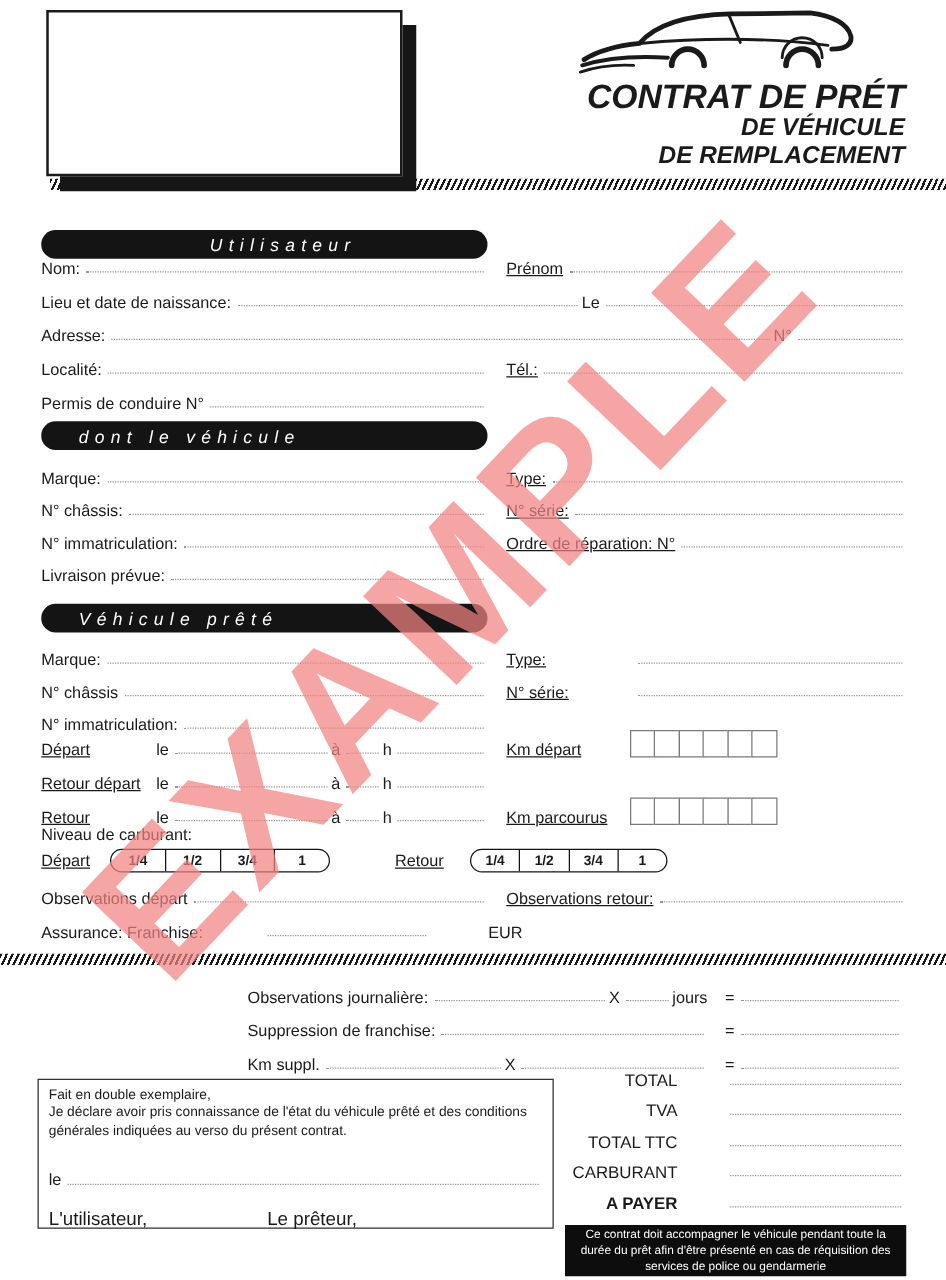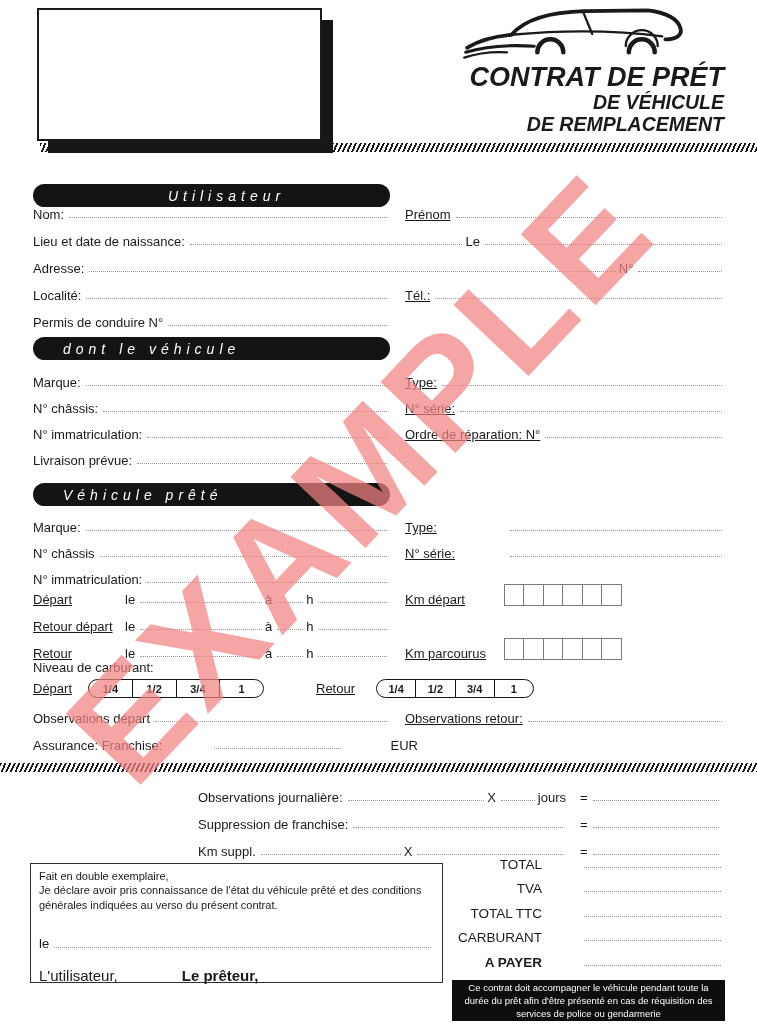--- a/index.html
+++ b/index.html
@@ -42,21 +42,21 @@
   .fuelrow{position:absolute;left:33px;top:679px;width:692px;display:flex;align-items:center;z-index:3;}
   .niveau{position:absolute;left:33px;top:660px;font-size:13px;z-index:3;}
   
   .billing{position:absolute;left:198px;top:779px;width:524px;z-index:3;}
   .bill-left{width:368px;display:flex;align-items:flex-end;flex:none;}
   
   .decl{position:absolute;left:30px;top:863px;width:413px;height:120px;border:1.5px solid #2e2e2e;
         box-sizing:border-box;padding:5px 8px;font-size:11px;line-height:1.3;z-index:3;background:#fff;}
   .lerow{display:flex;align-items:flex-end;margin-top:24px;font-size:13px;}
   .sigrow{display:flex;margin-top:13px;font-size:15px;}
-  .sig2{margin-left:64px;font-weight:bold;}
+  .sig2{margin-left:96px;}
   
   .totals{position:absolute;left:452px;top:849px;width:271px;z-index:3;}
   .trow{display:flex;align-items:flex-end;height:24.5px;}
   .tlabel{width:90px;text-align:right;font-size:13.5px;padding-bottom:2px;white-space:nowrap;}
   .tdots{flex:1;border-bottom:1.5px dotted #949494;margin:0 2px 6px 42px;height:0;}
   .bold{font-weight:bold;}
   
   .notice{position:absolute;left:452px;top:980px;width:273px;height:41px;background:#0d0d0d;color:#fff;
           font-size:9.5px;line-height:1.4;display:flex;align-items:center;justify-content:center;
           text-align:center;padding:0 6px;box-sizing:border-box;z-index:3;}

